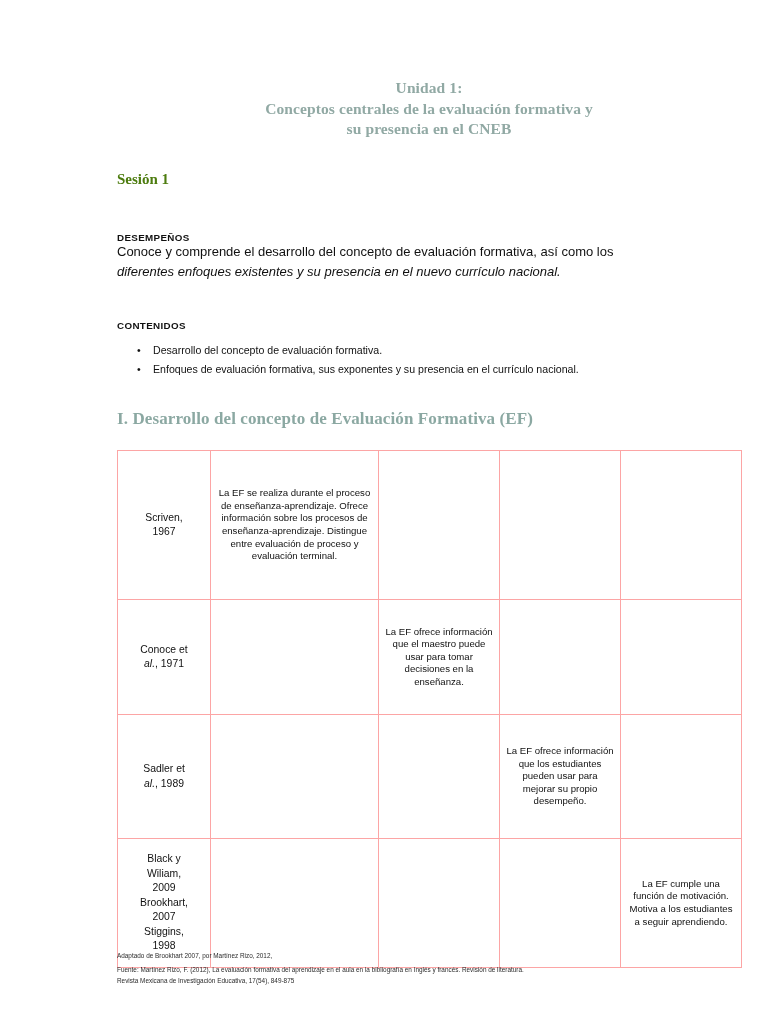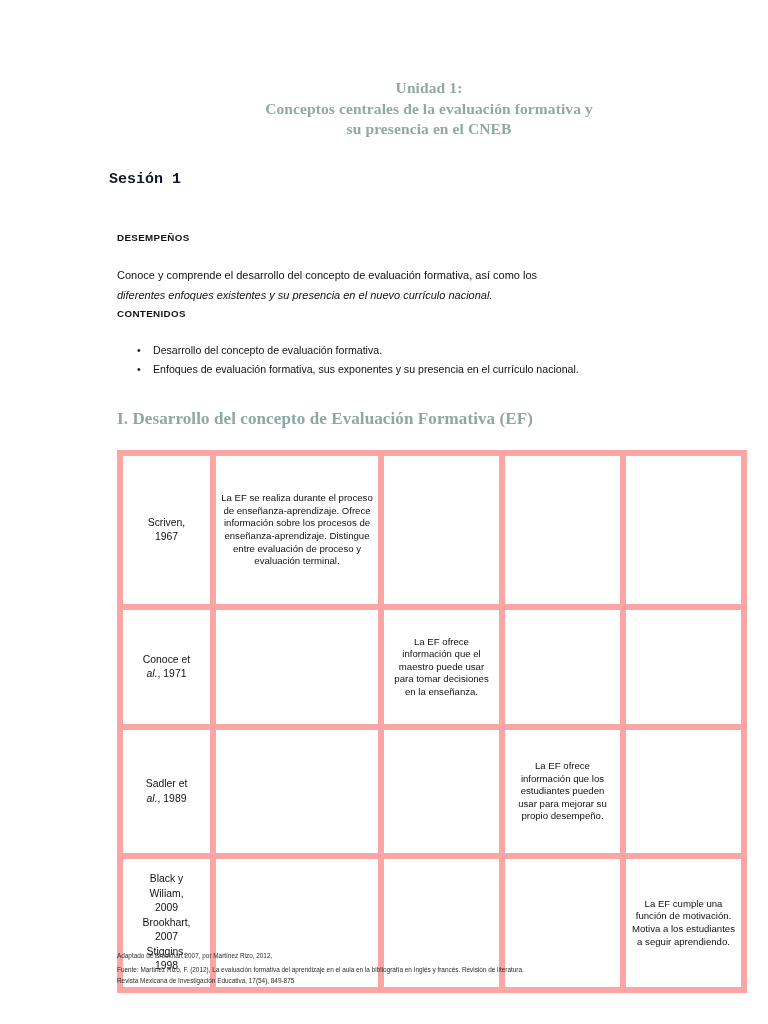--- a/index.html
+++ b/index.html
@@ -38,48 +38,48 @@
     color: #91a9a4;
     letter-spacing: 0.1px;
   }
   .doc-title .tl {
     display: block;
   }
 
   
   .session-heading {
     position: absolute;
-    left: 64px;
+    left: 72px;
     top: 171px;
-    font-family: Liberation Mono, monospace;
+    font-family: Liberation Serif, serif;
     font-weight: bold;
     font-size: 15px;
-    color: #0f172a;
+    color: #4d7c0f;
   }
 
   
   .section-label {
     position: absolute;
     left: 72px;
     font-family: "Liberation Sans", sans-serif;
     font-weight: bold;
     font-size: 9.8px;
     letter-spacing: 0.35px;
     color: #111111;
   }
   #label-desempenos { top: 232px; }
-  #label-contenidos { top: 308px; }
+  #label-contenidos { top: 320px; }
 
   
   .body-par {
     position: absolute;
     left: 72px;
-    top: 265px;
-    width: 624px;
-    font-size: 11px;
+    top: 242px;
+    width: 624px;
+    font-size: 13px;
     line-height: 20px;
     text-align: justify;
     color: #111111;
   }
   .body-par .last-line { text-align: left; font-style: italic; }
 
   
   .bullet-list {
     position: absolute;
     left: 72px;
@@ -122,21 +122,21 @@
   
   .ef-table {
     position: absolute;
     left: 72px;
     top: 450px;
     width: 624px;
     border-collapse: collapse;
     table-layout: fixed;
   }
   .ef-table td {
-    border: 6px solid #fca5a5;
+    border: 1px solid #fca5a5;
     vertical-align: middle;
     text-align: center;
     font-size: 9.6px;
     line-height: 12.6px;
     color: #111111;
     padding: 4px 5px;
   }
   .ef-table col.c1 { width: 93px; }
   .ef-table col.c2 { width: 168px; }
   .ef-table col.c3 { width: 121px; }

